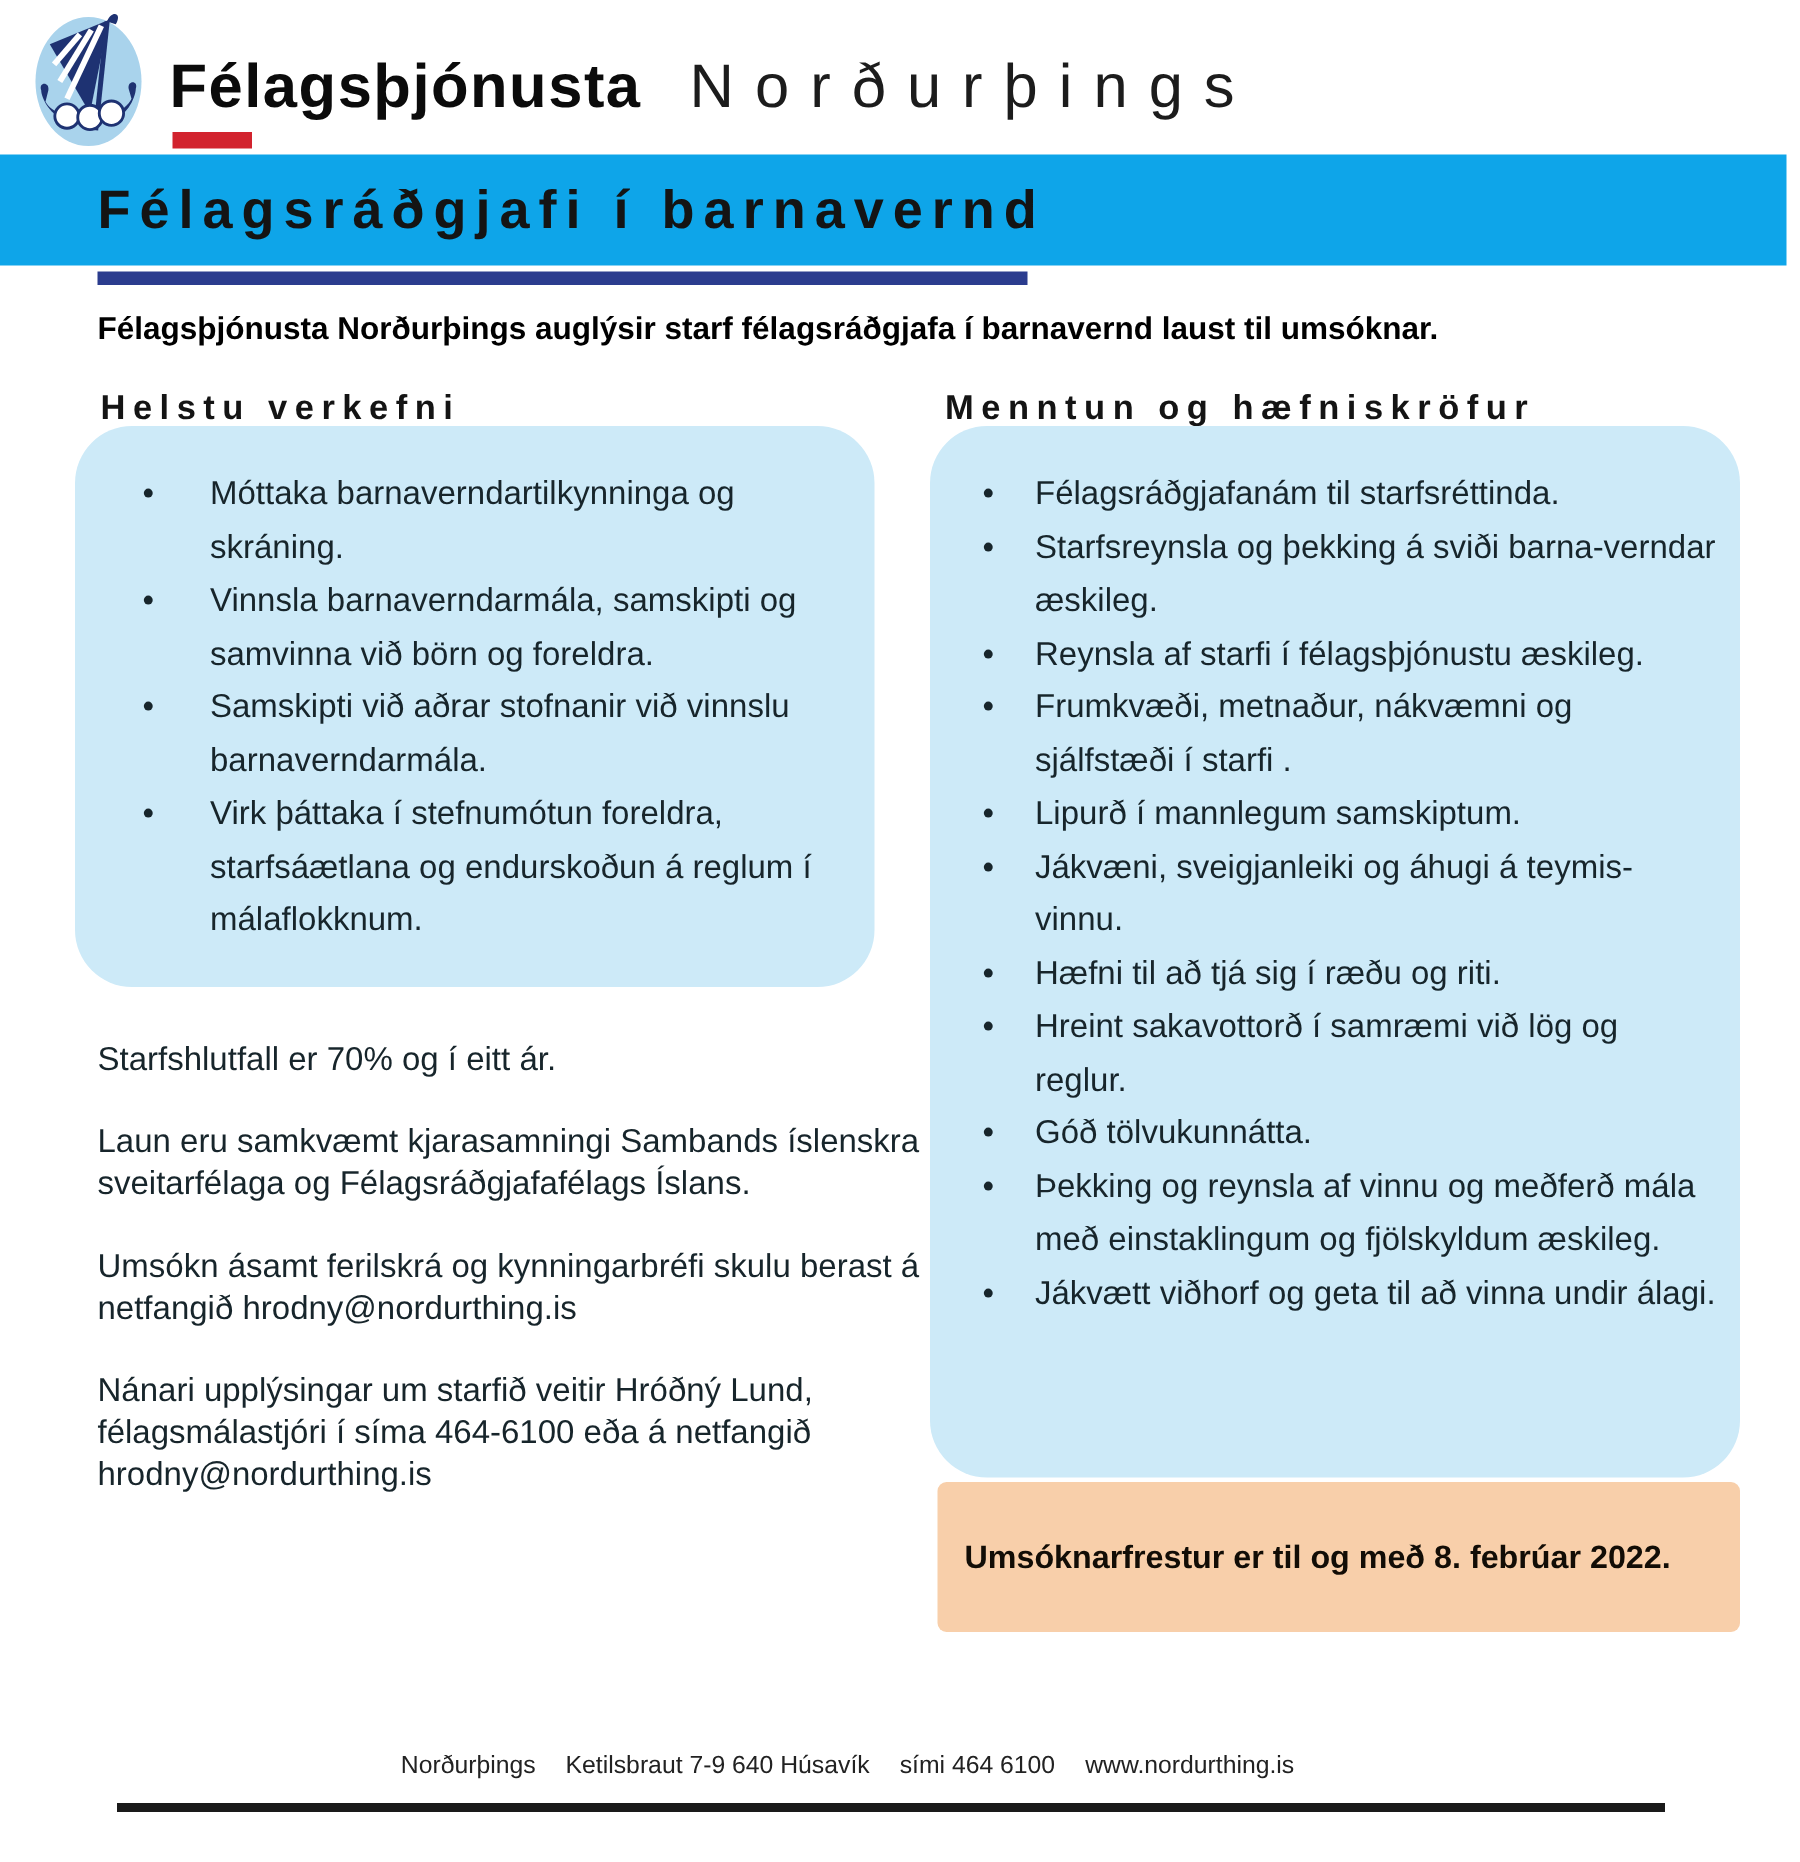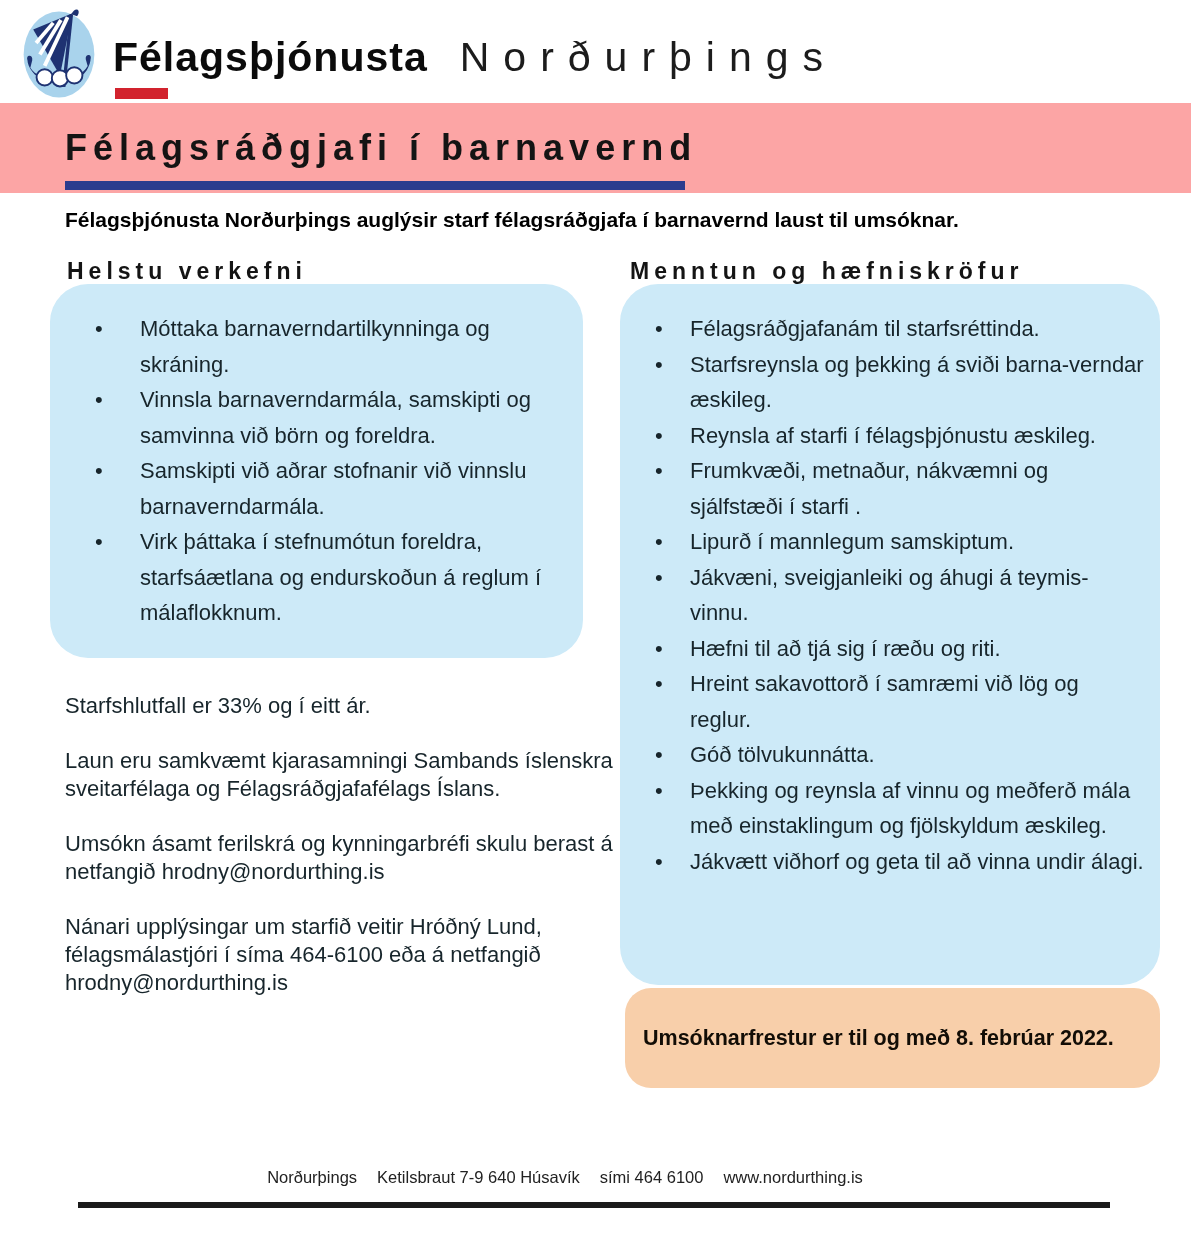--- a/index.html
+++ b/index.html
@@ -19,22 +19,22 @@
   .brand-line {
     position: absolute; left: 113px; top: 32px; height: 50px;
     display: flex; align-items: center; white-space: nowrap;
   }
   .brand-bold { font-size: 41px; font-weight: 700; letter-spacing: 1px; color: #0b0b0b; }
   .brand-light { font-size: 41px; font-weight: 400; letter-spacing: 14px; color: #1c1c1c; margin-left: 32px; }
   .red-bar { position: absolute; left: 115px; top: 88px; width: 53px; height: 11px; background: #d2232e; }
 
   
   .title-band {
-    position: absolute; left: 0; top: 103px; width: 1191px; height: 90px;
-    background: #fca5a5; display: flex; align-items: center;
+    position: absolute; left: 0; top: 103px; width: 1191px; height: 74px;
+    background: #0ea5e9; display: flex; align-items: center;
   }
   .title-band .job-title {
     margin-left: 65px; font-size: 36px; font-weight: 700; letter-spacing: 6px; color: #141414;
     white-space: nowrap;
   }
   .navy-rule { position: absolute; left: 65px; top: 181px; width: 620px; height: 9px; background: #2b3c8e; }
 
   
   .intro {
     position: absolute; left: 65px; top: 205px; width: 1100px;
@@ -63,21 +63,21 @@
   .blue-box.left ul.bullets li .li-text { width: 410px; }
   .blue-box.right ul.bullets li .li-text { width: 455px; }
 
   
   .paragraphs { position: absolute; left: 65px; top: 692px; width: 548px; }
   .paragraphs p { font-size: 22px; line-height: 28px; color: #17252b; margin-bottom: 27px; }
 
   
   .deadline-box {
     position: absolute; left: 625px; top: 988px; width: 535px; height: 100px;
-    background: #f8cfaa; border-radius: 26px;
+    background: #f8cfaa; border-radius: 6px;
     display: flex; align-items: center;
   }
   .deadline-box .deadline-text {
     margin-left: 18px; font-size: 21.5px; font-weight: 700; color: #120d06; white-space: nowrap;
   }
 
   
   .footer-row {
     position: absolute; left: 0; top: 1168px; width: 1130px;
     display: flex; justify-content: center; gap: 20px;
@@ -190,21 +190,21 @@
           <span class="li-text">Þekking og reynsla af vinnu og meðferð mála með einstaklingum og fjölskyldum æskileg.</span>
         </li>
       <li>
           <span class="dot">•</span>
           <span class="li-text">Jákvætt viðhorf og geta til að vinna undir álagi.</span>
         </li>
     </ul>
   </div>
 
   <div class="paragraphs">
-    <p>Starfshlutfall er 33% og í eitt ár.</p>
+    <p>Starfshlutfall er 70% og í eitt ár.</p>
     <p>Laun eru samkvæmt kjarasamningi Sambands íslenskra sveitarfélaga og Félagsráðgjafafélags Íslans.</p>
     <p>Umsókn ásamt ferilskrá og kynningarbréfi skulu berast á netfangið hrodny@nordurthing.is</p>
     <p>Nánari upplýsingar um starfið veitir Hróðný Lund, félagsmálastjóri í síma 464-6100 eða á netfangið hrodny@nordurthing.is</p>
   </div>
 
   <div class="deadline-box">
     <div class="deadline-text">Umsóknarfrestur er til og með 8. febrúar 2022.</div>
   </div>
 
   <div class="footer-row">

